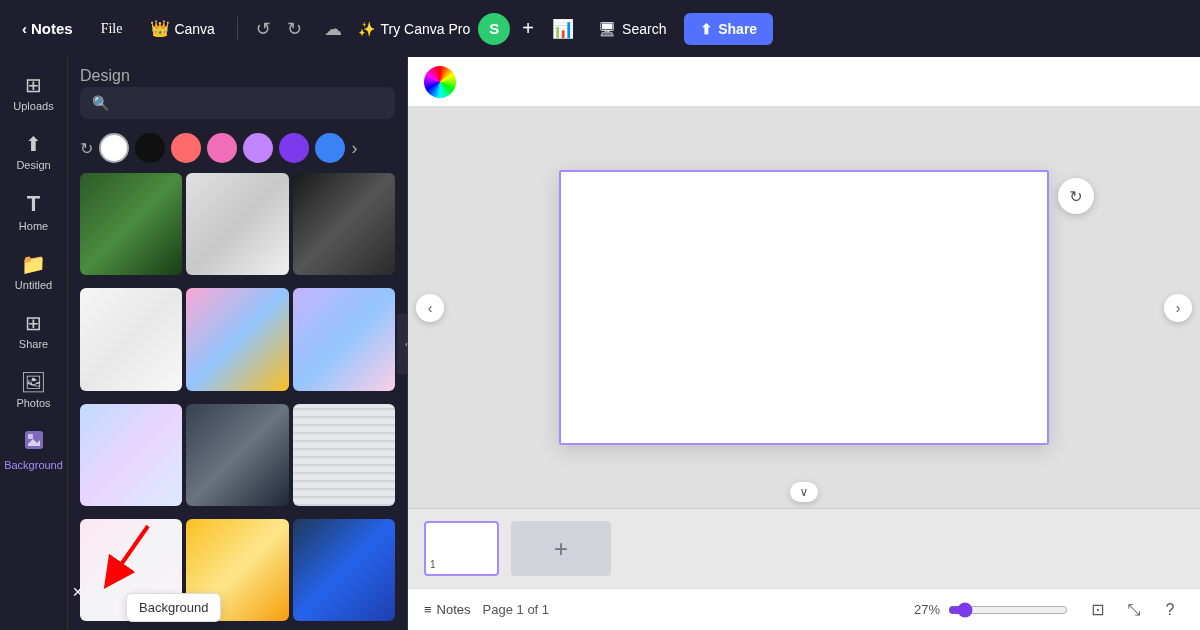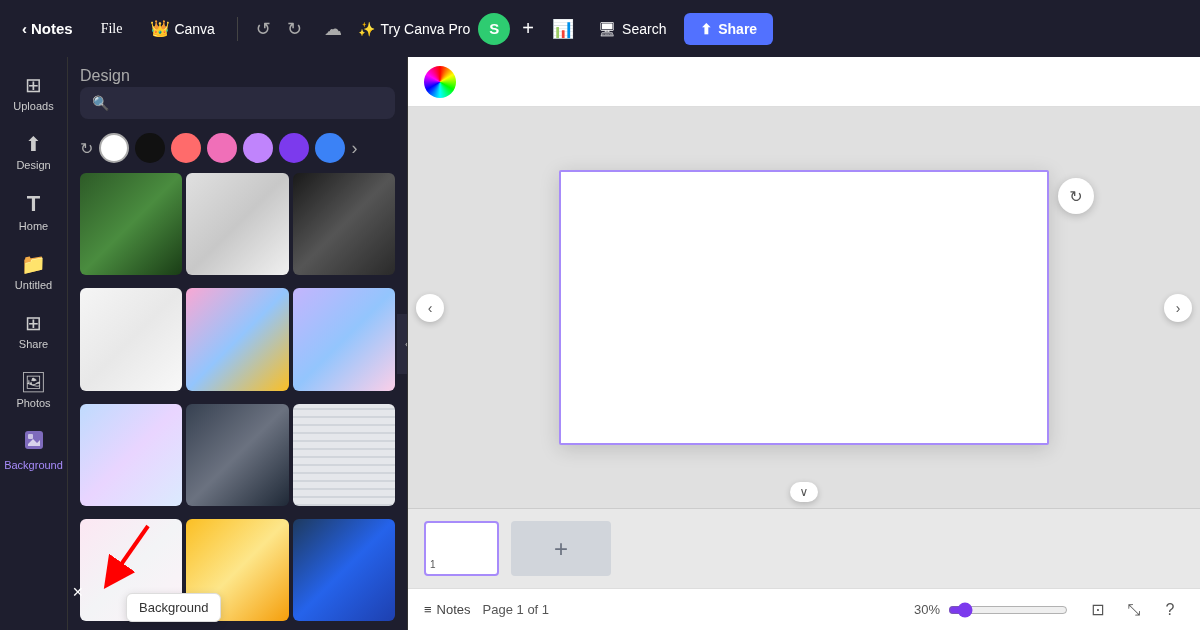--- a/index.html
+++ b/index.html
@@ -509,21 +509,21 @@
       <button class="page-add">+</button>
     </div>
 
     <div class="bottom-bar">
       <button class="notes-btn">
         <span>≡</span>
         <span>Notes</span>
       </button>
       <span class="page-info">Page 1 of 1</span>
       <div class="zoom-area">
-        <span class="zoom-label">30%</span>
+        <span class="zoom-label">27%</span>
         <input type="range" class="zoom-slider" min="10" max="200" value="27" style="">
         <div class="bottom-icons">
           <button class="bottom-icon-btn">⊡</button>
           <button class="bottom-icon-btn">⤡</button>
           <button class="bottom-icon-btn">?</button>
         </div>
       </div>
     </div>
   </div>
 </div>

